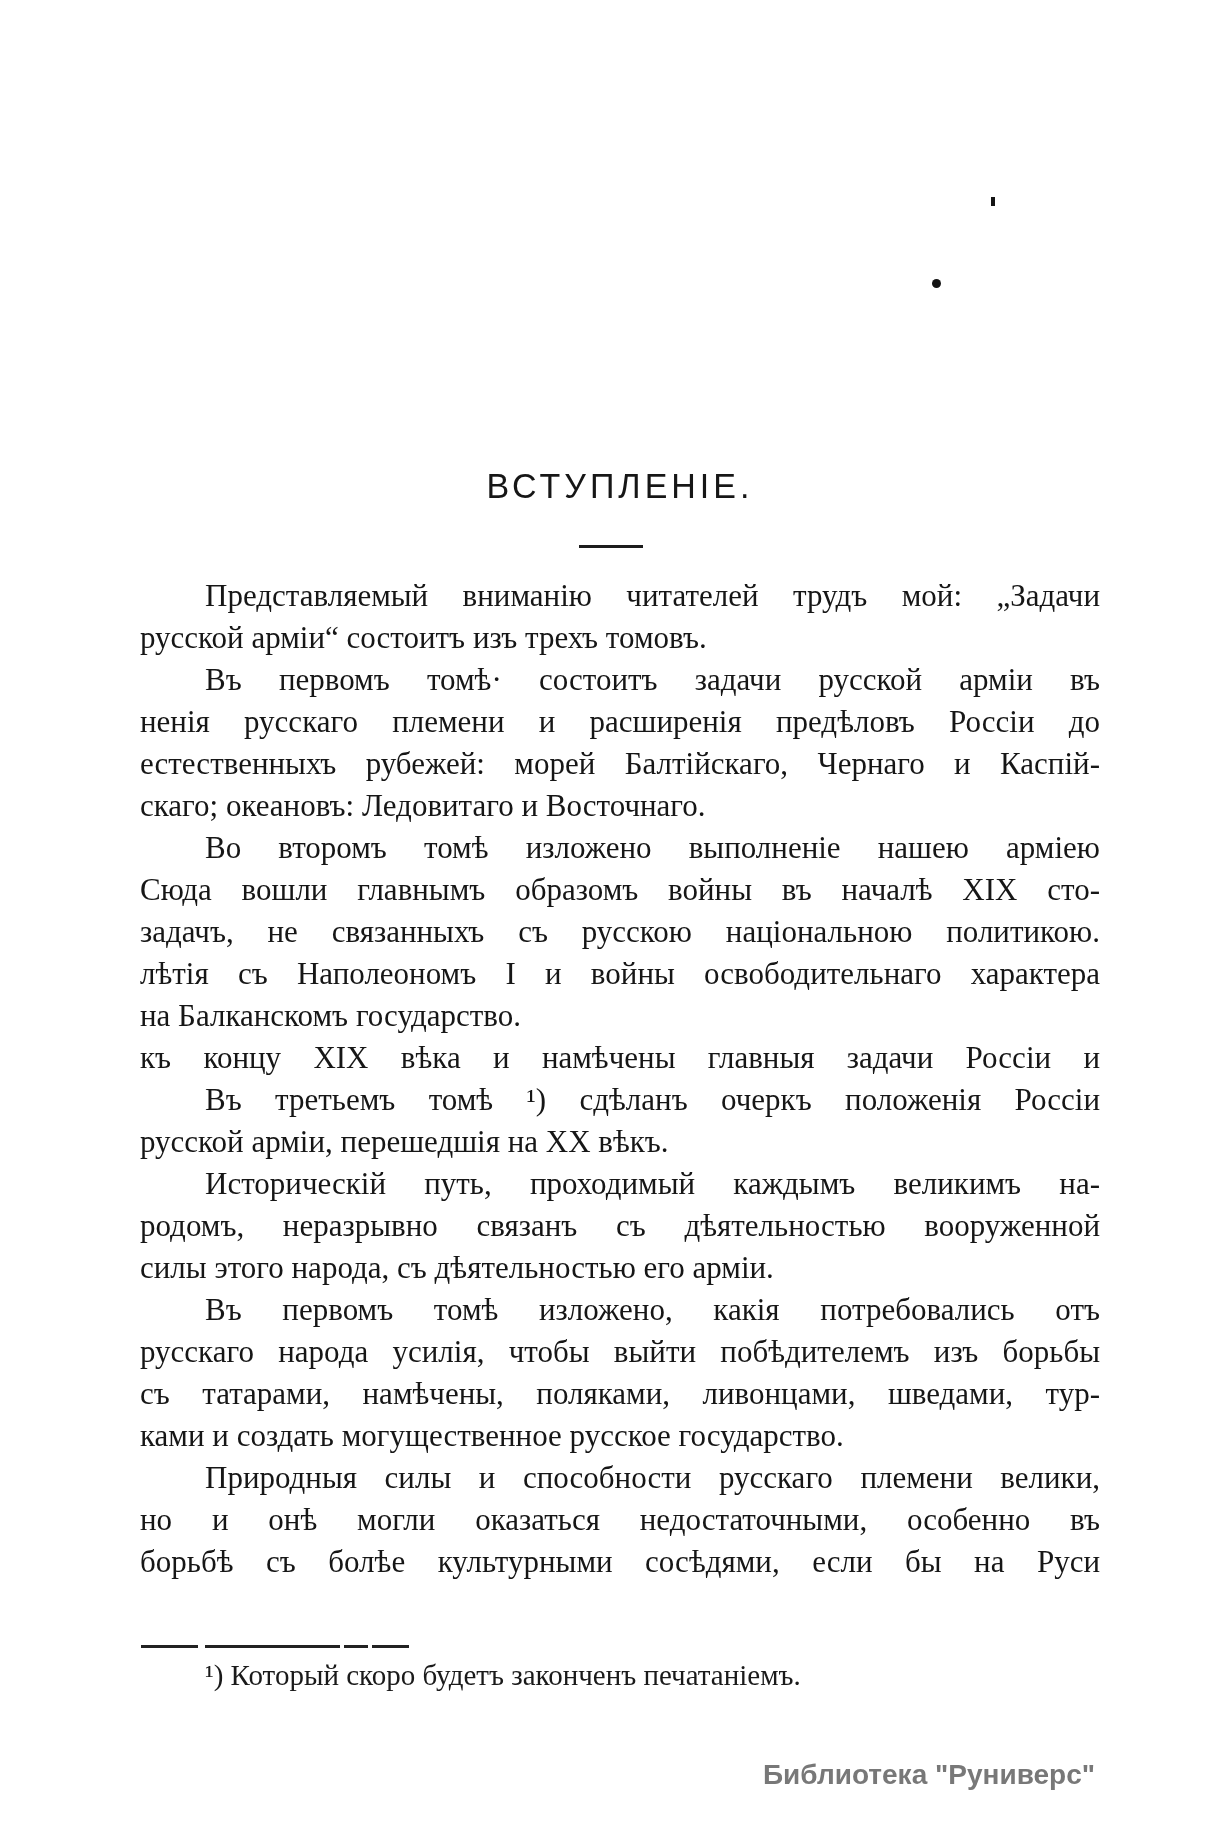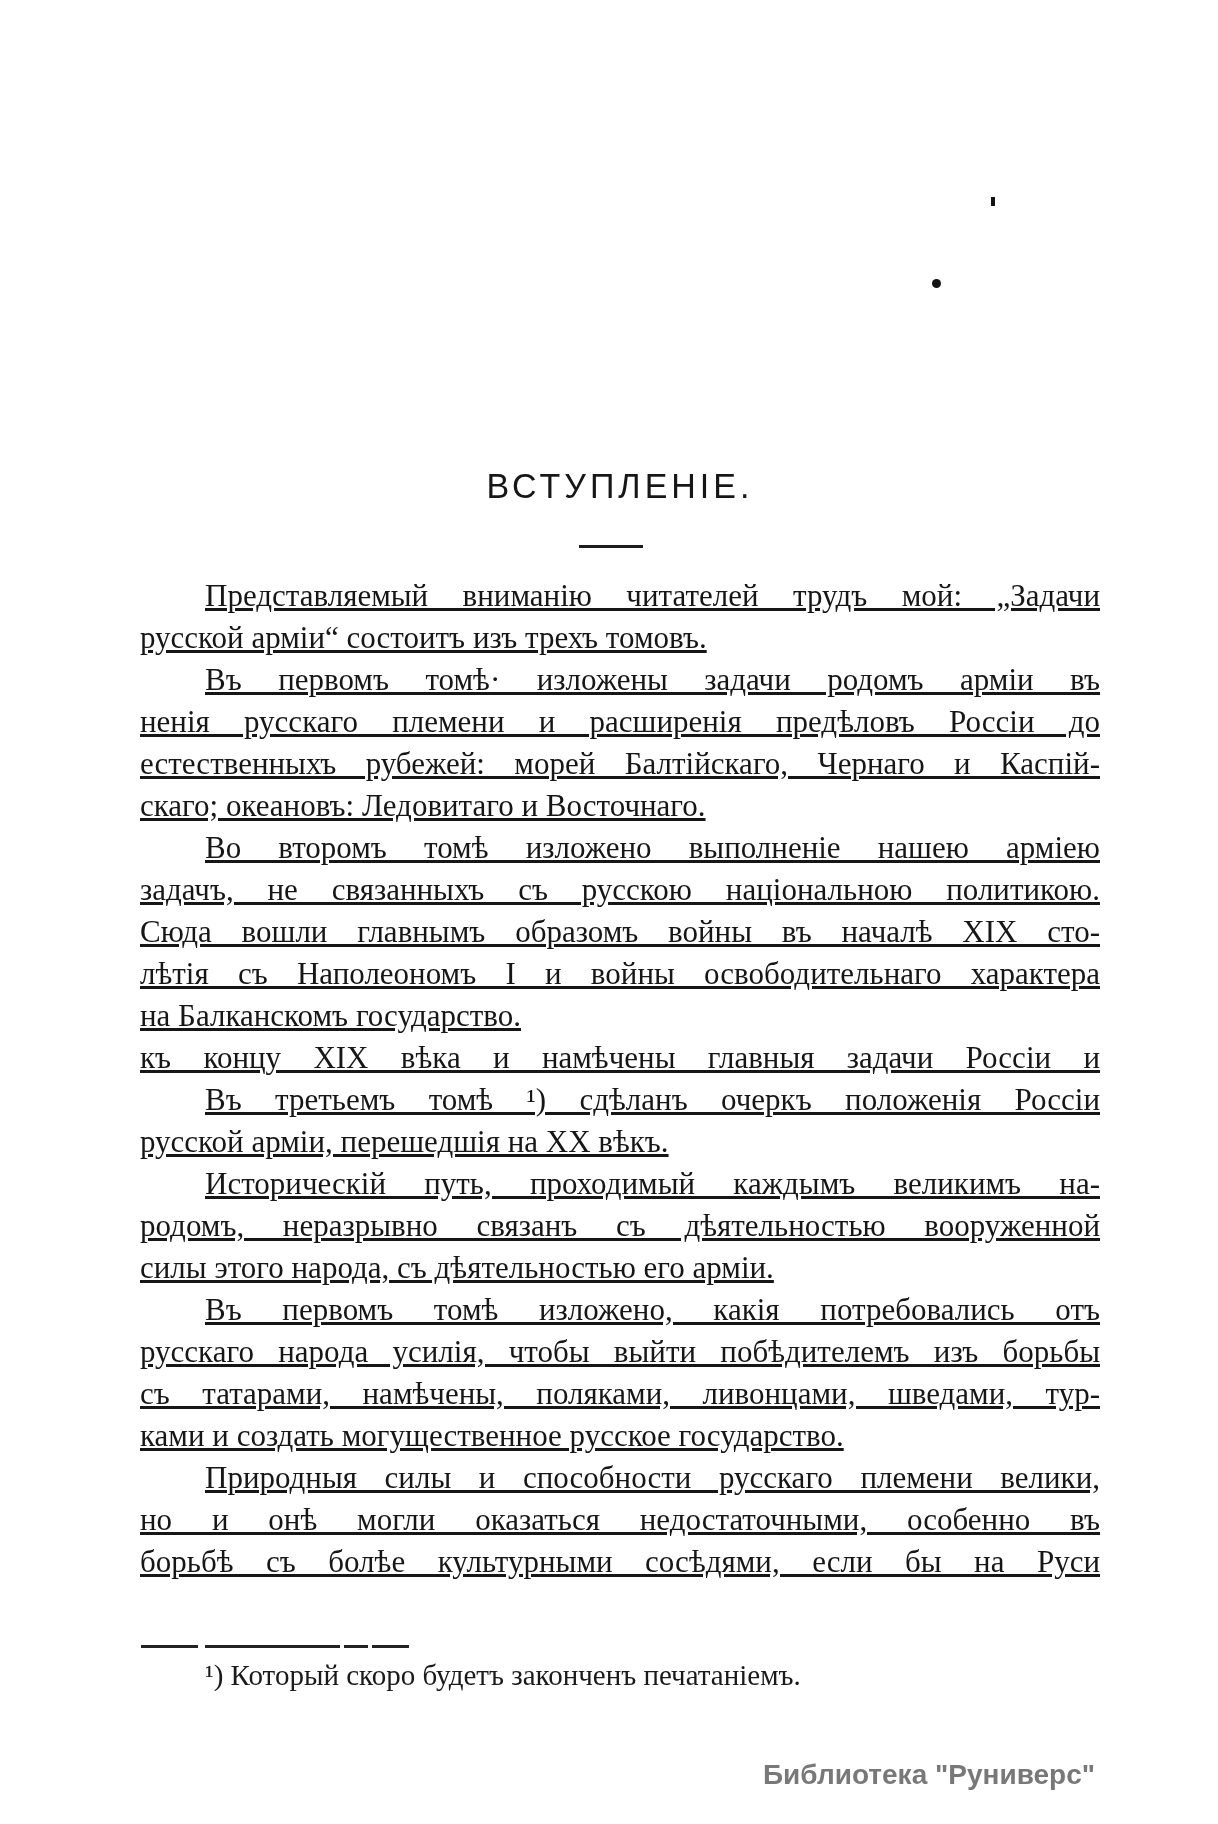--- a/index.html
+++ b/index.html
@@ -33,21 +33,20 @@
     background: #1c1c1c;
   }
   .text-block {
     position: absolute;
     top: 575px;
     left: 140px;
     width: 960px;
     font-size: 31px;
     line-height: 42px;
     color: #161616;
-    text-decoration: underline;
   }
   .paragraph { margin: 0; }
   .line {
     text-align: justify;
     text-align-last: justify;
   }
   .line.first { text-indent: 65px; }
   .line.last  { text-align-last: left; }
   .footnote-rule {
     position: absolute;
@@ -99,29 +98,29 @@
   <div class="title">ВСТУПЛЕНІЕ.</div>
 
   <div class="title-rule"></div>
 
   <div class="text-block">
       <div class="paragraph">
         <div class="line first">Представляемый вниманію читателей трудъ мой: „Задачи</div>
         <div class="line last">русской арміи“ состоитъ изъ трехъ томовъ.</div>
       </div>
       <div class="paragraph">
-        <div class="line first">Въ первомъ томѣ· изложены задачи родомъ арміи въ</div>
+        <div class="line first">Въ первомъ томѣ· состоитъ задачи русской арміи въ</div>
         <div class="line">ненія русскаго племени и расширенія предѣловъ Россіи до</div>
         <div class="line">естественныхъ рубежей: морей Балтійскаго, Чернаго и Каспій-</div>
         <div class="line last">скаго; океановъ: Ледовитаго и Восточнаго.</div>
       </div>
       <div class="paragraph">
         <div class="line first">Во второмъ томѣ изложено выполненіе нашею арміею</div>
+        <div class="line">Сюда вошли главнымъ образомъ войны въ началѣ XIX сто-</div>
         <div class="line">задачъ, не связанныхъ съ русскою національною политикою.</div>
-        <div class="line">Сюда вошли главнымъ образомъ войны въ началѣ XIX сто-</div>
         <div class="line">лѣтія съ Наполеономъ I и войны освободительнаго характера</div>
         <div class="line last">на Балканскомъ государство.</div>
       </div>
       <div class="paragraph">
         <div class="line">къ концу XIX вѣка и намѣчены главныя задачи Россіи и</div>
         <div class="line first">Въ третьемъ томѣ ¹) сдѣланъ очеркъ положенія Россіи</div>
         <div class="line last">русской арміи, перешедшія на XX вѣкъ.</div>
       </div>
       <div class="paragraph">
         <div class="line first">Историческій путь, проходимый каждымъ великимъ на-</div>

